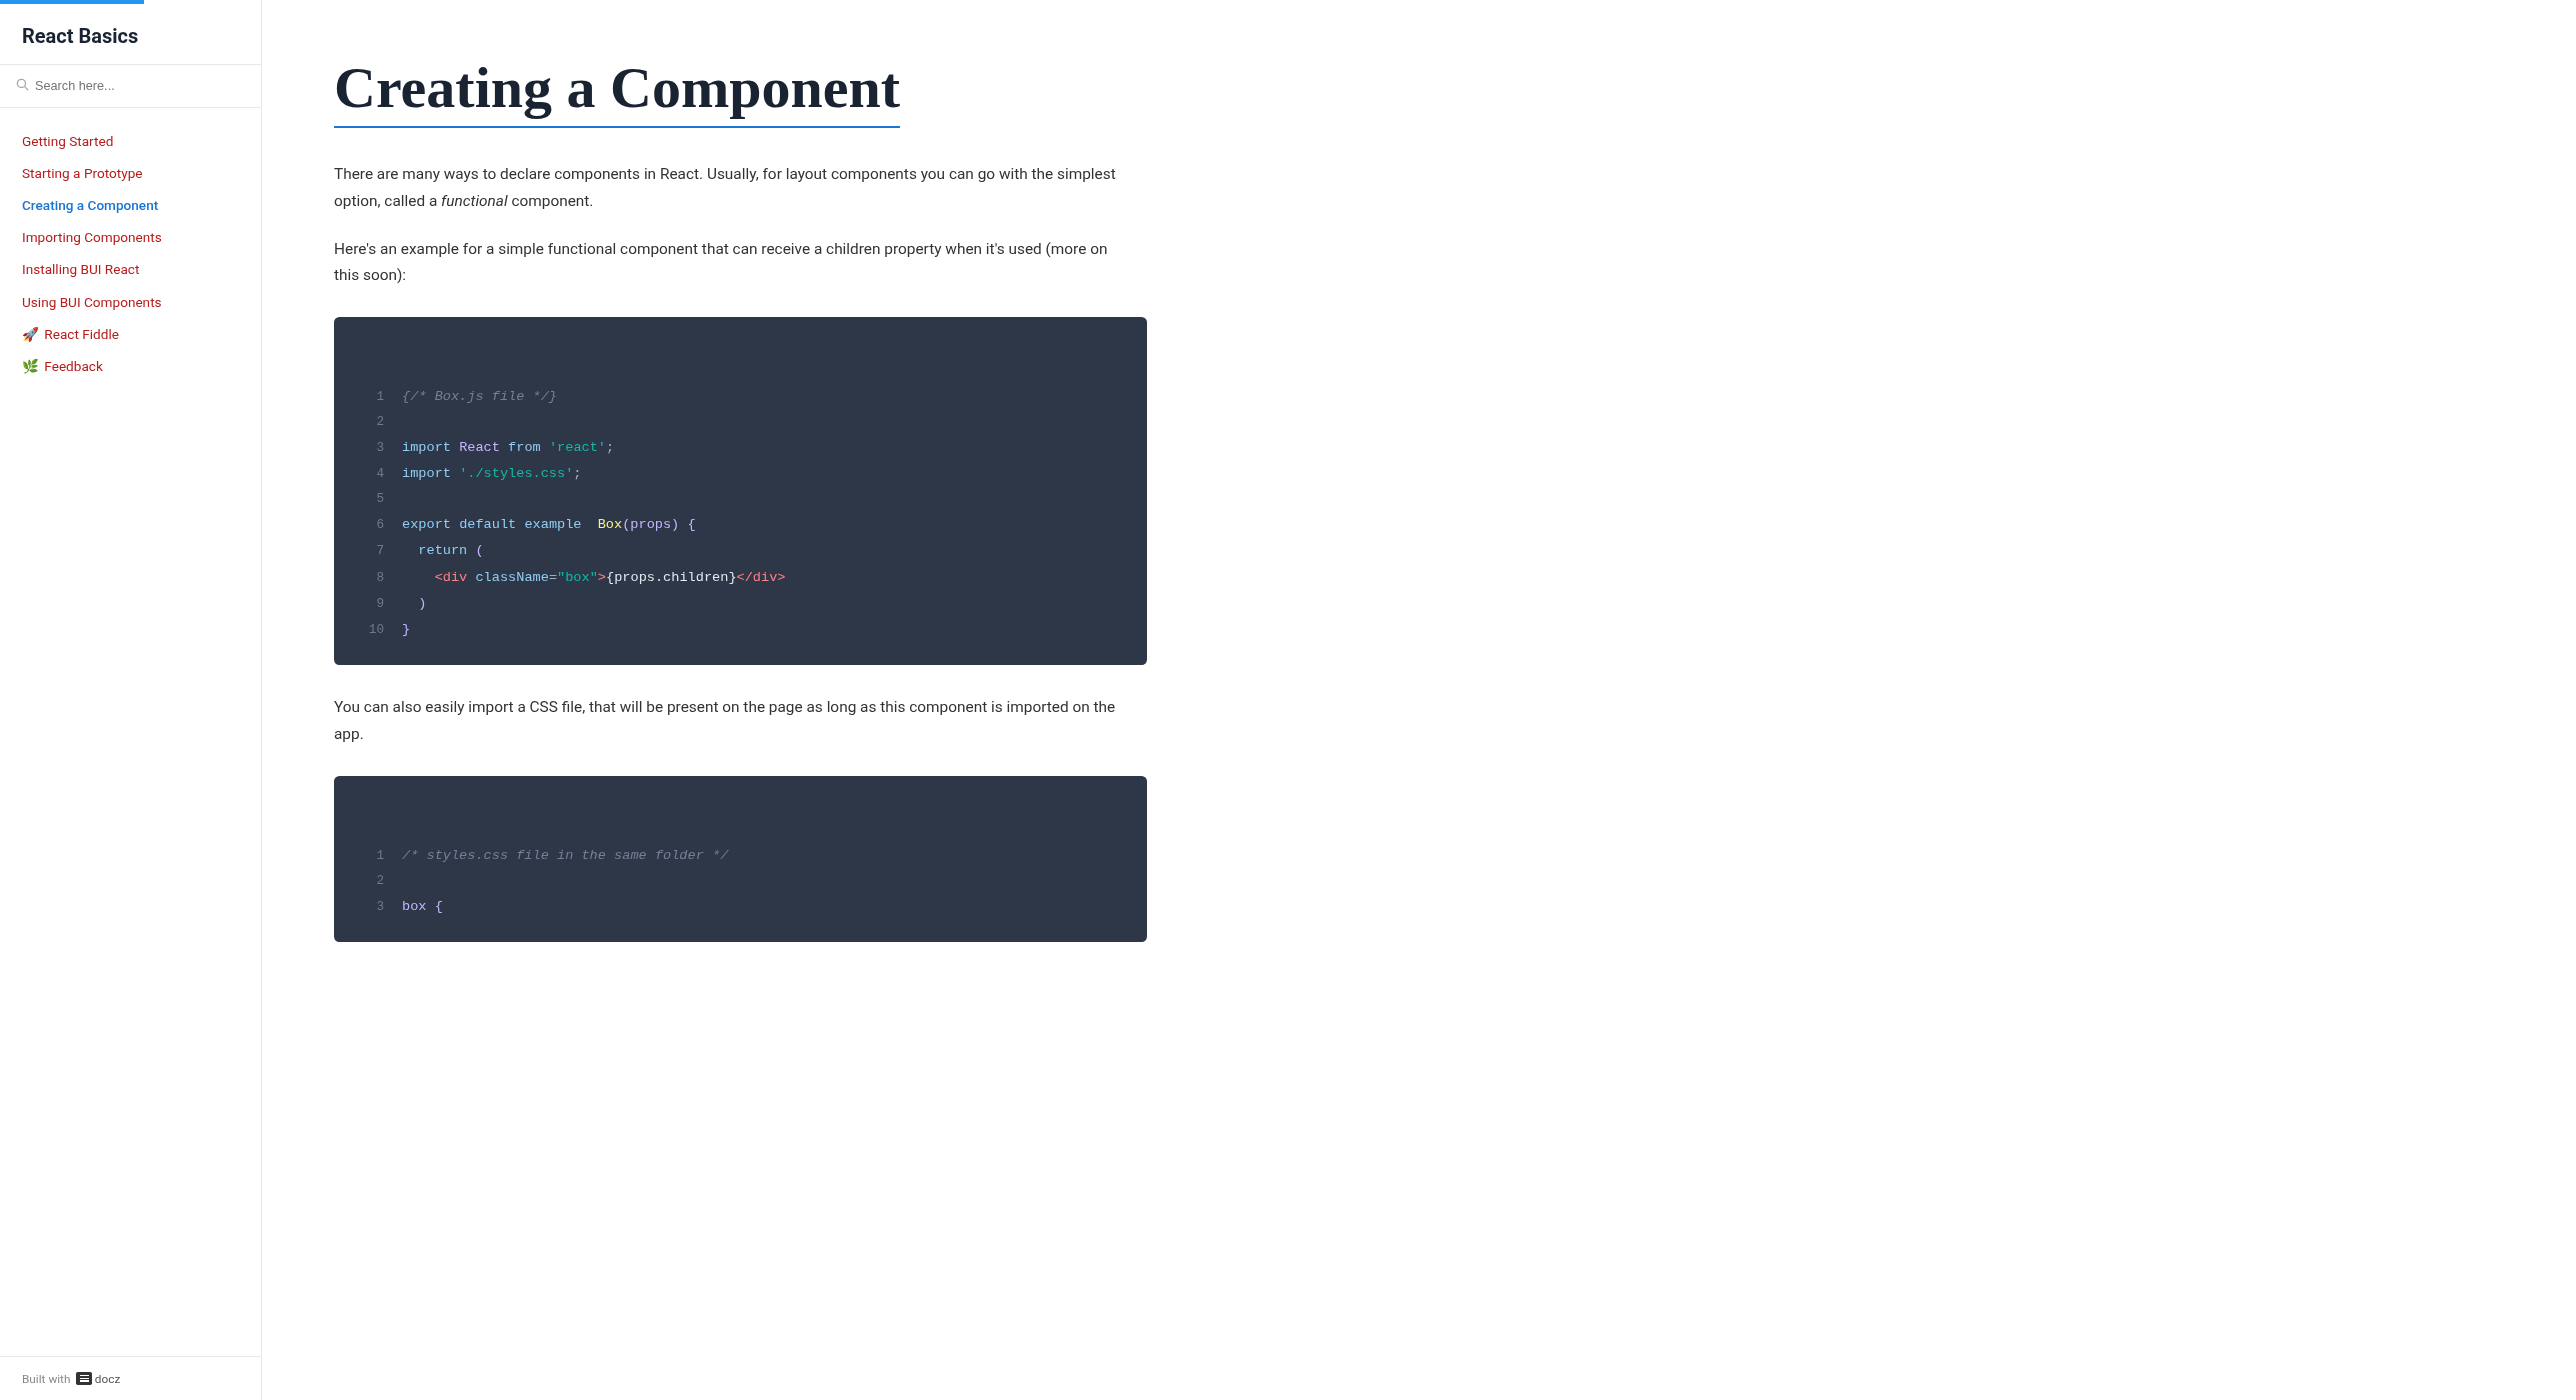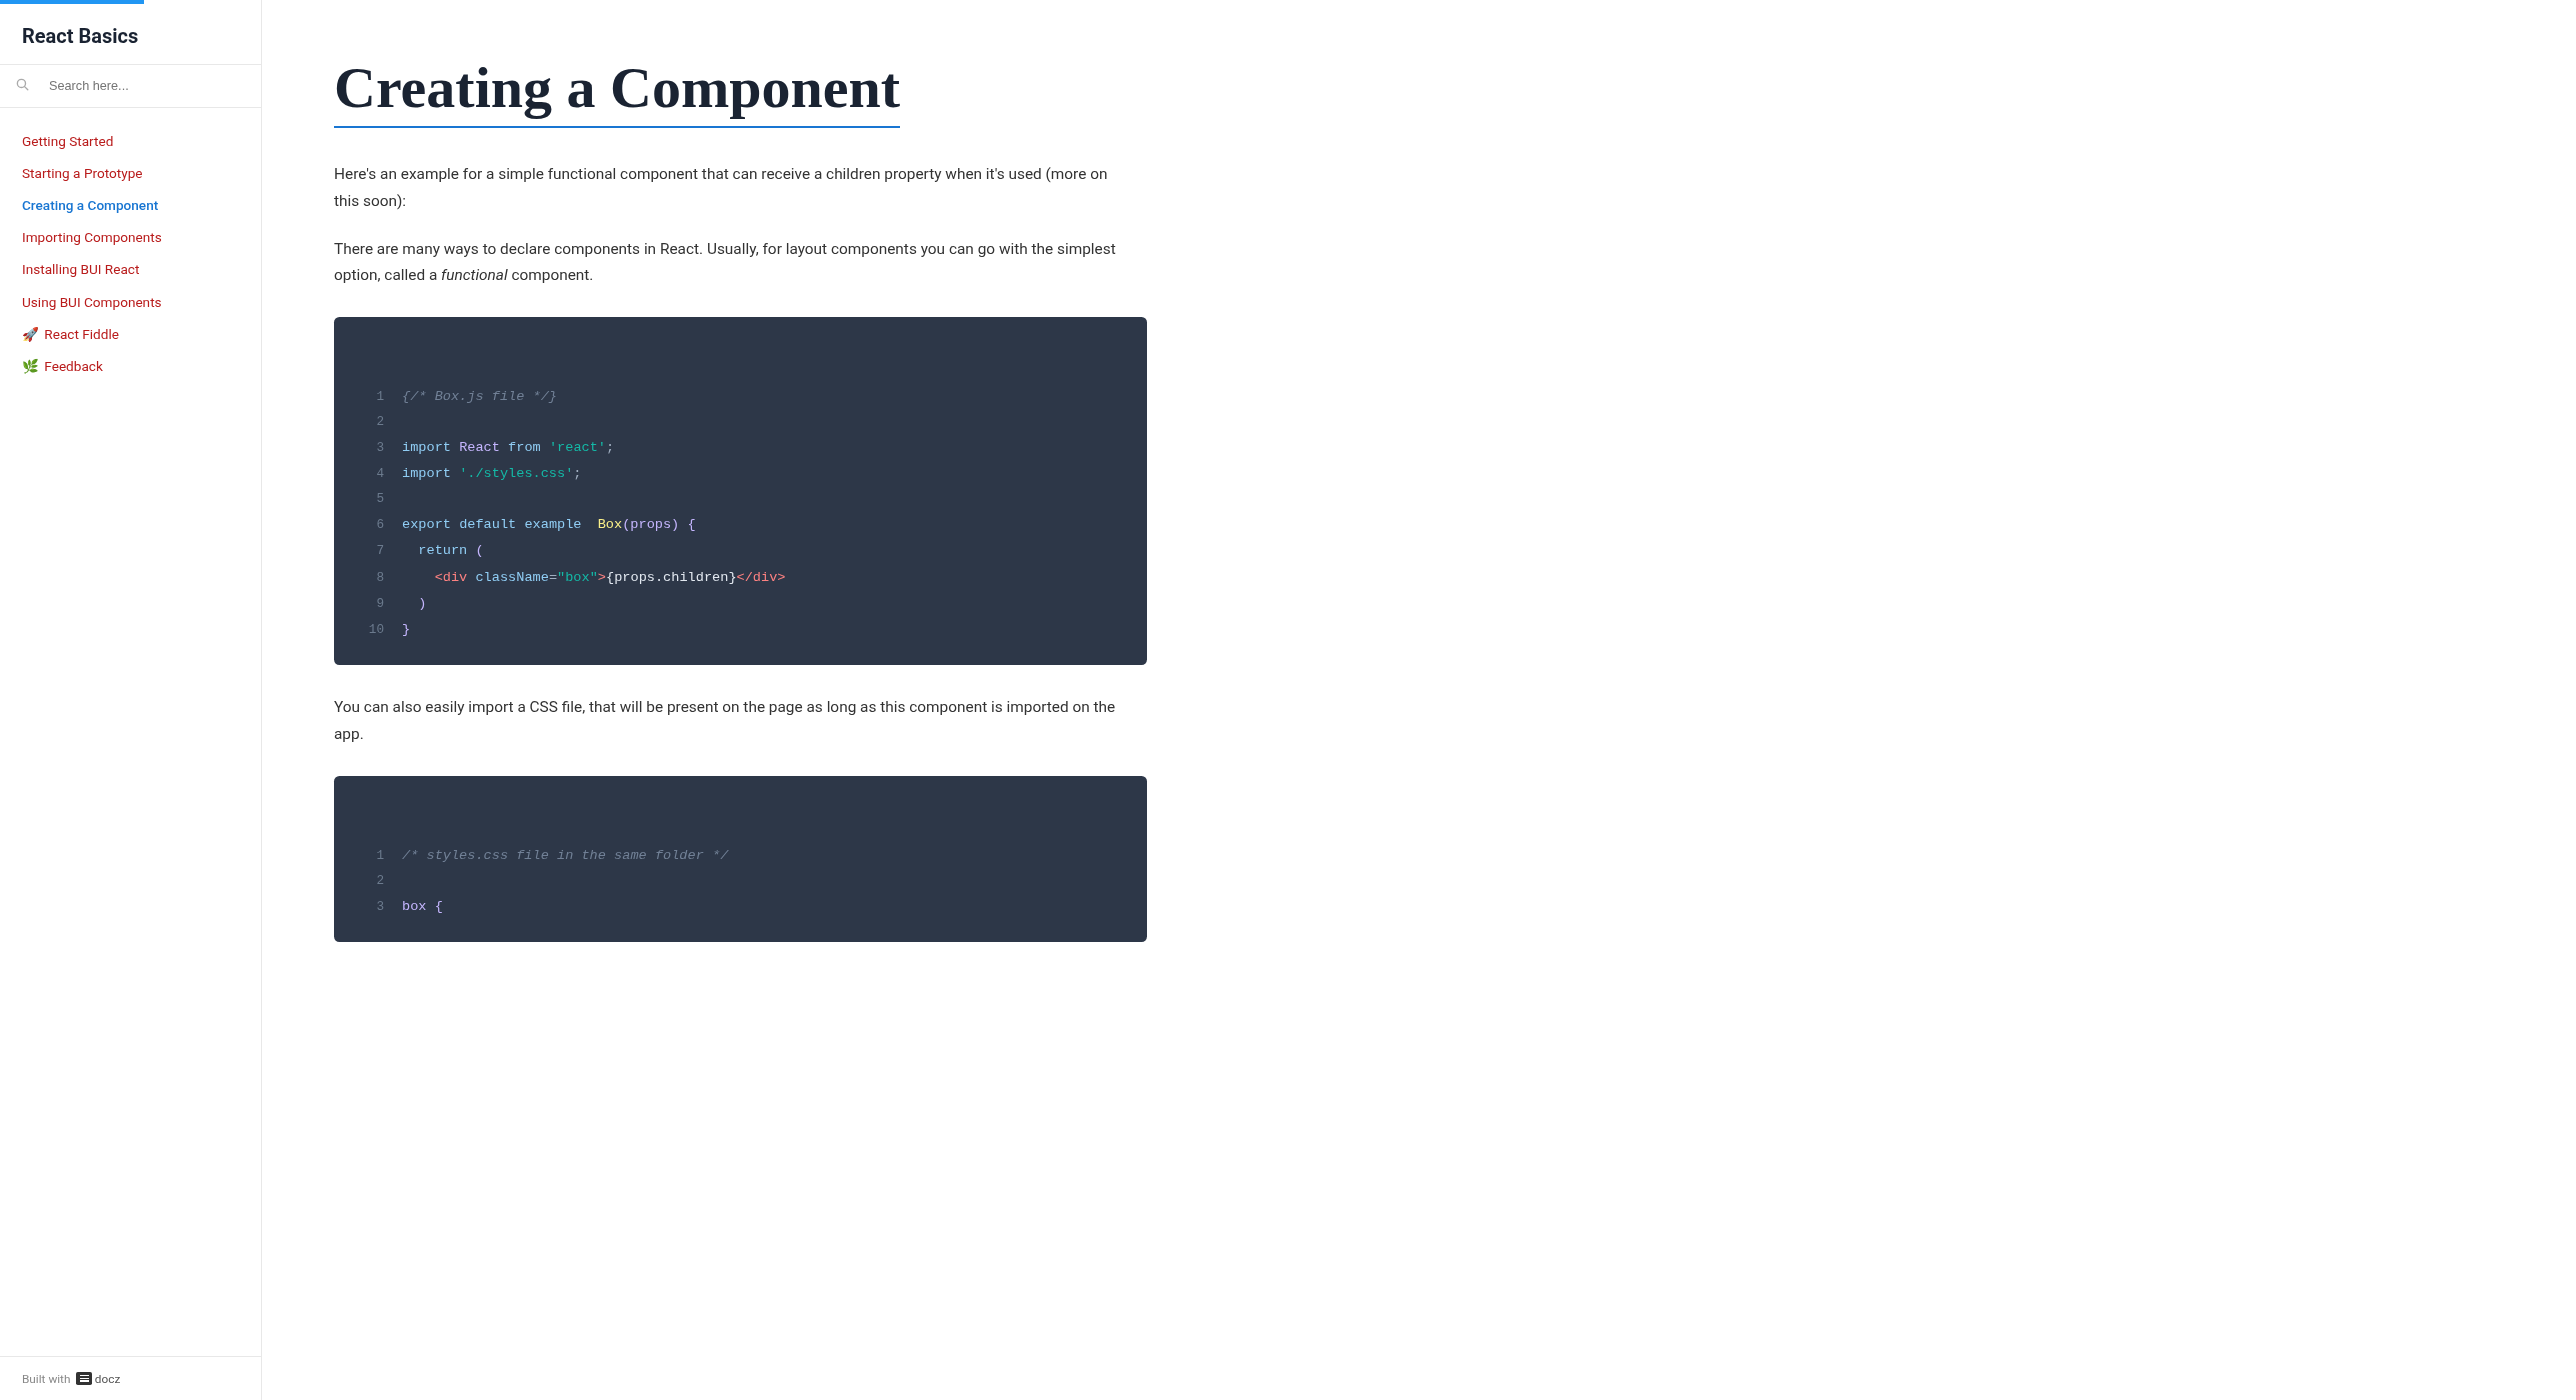--- a/index.html
+++ b/index.html
@@ -34,21 +34,21 @@
       padding: 20px 22px 16.3px 22px;
       border-bottom: 0.9px solid #e8e8e8;
     }
     .search-container {
       padding: 12.7px 16.3px;
       border-bottom: 0.9px solid #e8e8e8;
     }
     .search-input-wrapper {
       display: flex;
       align-items: center;
-      gap: 20px;
+      gap: 6px;
       justify-content: space-between;
     }
     .search-icon-svg {
       color: #aaa;
       flex-shrink: 0;
     }
     .search-input {
       border: none;
       outline: none;
       font-size: 12.7px;
@@ -218,26 +218,26 @@
     <span class="docz-logo">
       <span class="docz-icon"></span>
       <span>docz</span>
     </span>
   </div>
 </aside>
 
 <main class="main-content">
   <h1 class="page-title">Creating a Component</h1>
 
-  <p class="content-text">Here's an example for a simple functional component that can receive a children property when it's used (more on this soon):</p>
-
   <p class="content-text">
     There are many ways to declare components in React. Usually, for layout components you can go with the simplest option, called a <em>functional</em> component.
   </p>
 
+  <p class="content-text">Here's an example for a simple functional component that can receive a children property when it's used (more on this soon):</p>
+
   
   <div class="code-block">
     <div class="code-line">
       <span class="line-num">1</span>
       <span class="line-code comment">{/* Box.js file */}</span>
     </div>
     <div class="code-line">
       <span class="line-num">2</span>
       <span class="line-code"></span>
     </div>

